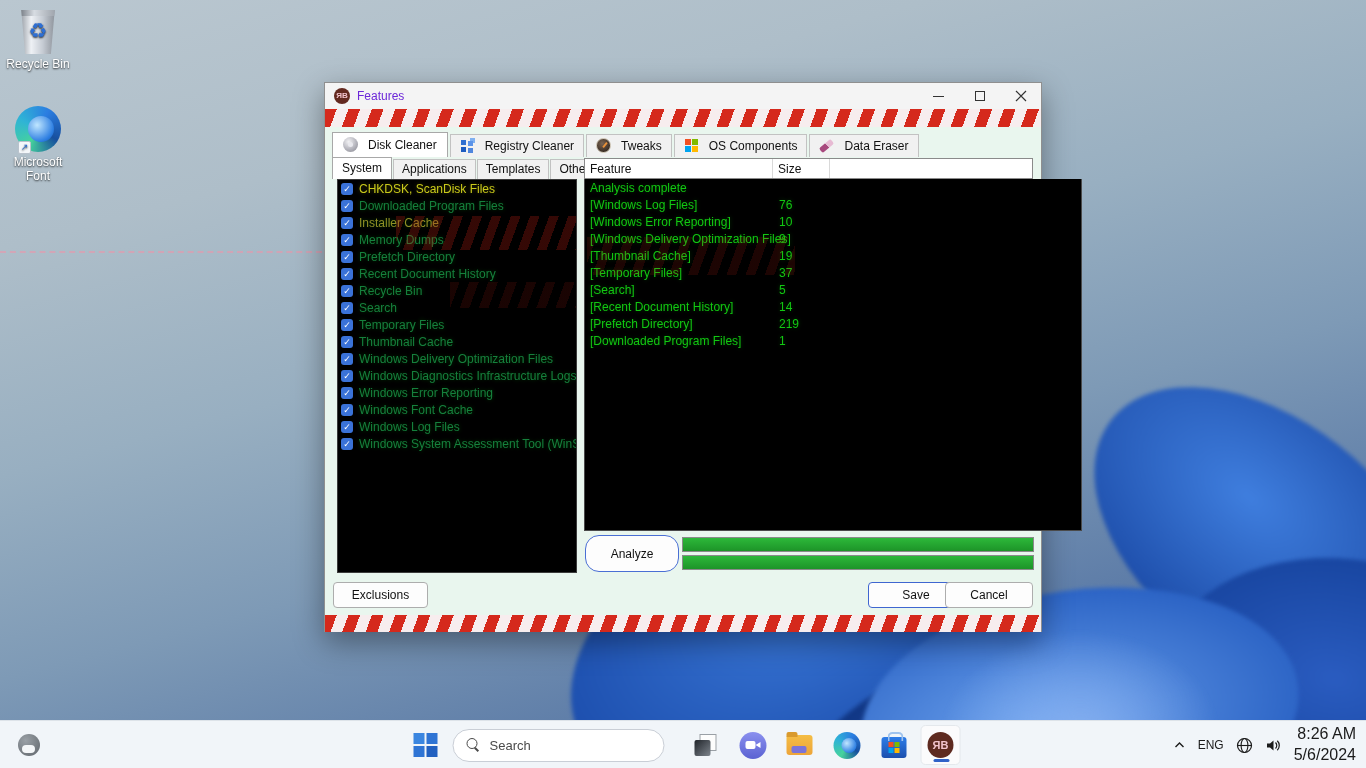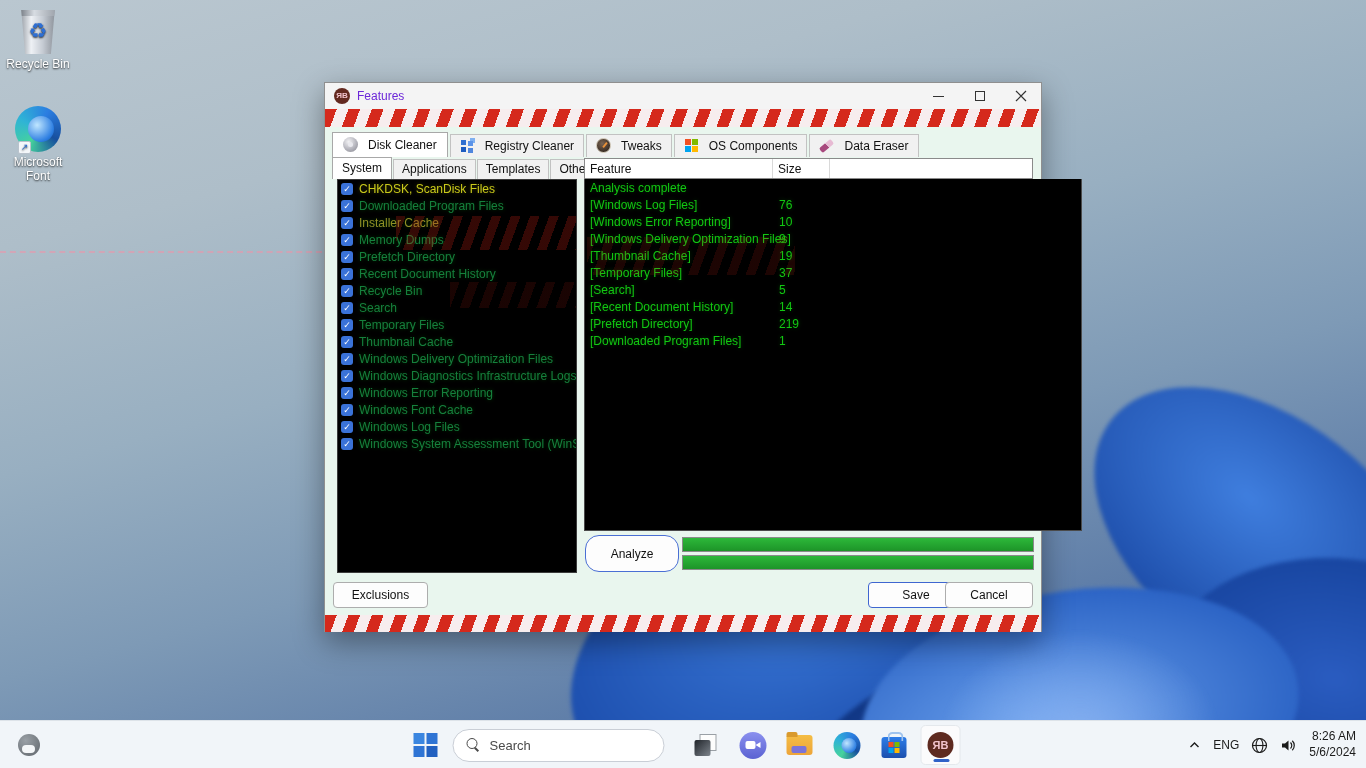--- a/index.html
+++ b/index.html
@@ -151,21 +151,21 @@
     background:radial-gradient(circle at 35% 35%, #bfe6ff, #2b7de1 72%); }
   .store-icon { width:25px; height:21px; margin-top:5px; border-radius:3px; background:linear-gradient(180deg,#2e7de8,#1b4fae); position:relative; }
   .store-icon::before { content:""; position:absolute; left:6px; top:-5px; width:12px; height:7px; border:2px solid #9fc3ee; border-bottom:none; border-radius:5px 5px 0 0; }
   .store-icon::after { content:""; position:absolute; left:7px; top:5px; width:5px; height:5px; background:#f25022;
     box-shadow:6px 0 0 #7fba00, 0 6px 0 #00a4ef, 6px 6px 0 #ffb900; }
   .tb-item.active-app { background:#fbfbfc; border:1px solid #e4e8ec; }
   .app-circle { width:26px; height:26px; border-radius:50%; background:#5e2a20; color:#f2c3cc;
     font-size:11px; font-weight:bold; display:flex; align-items:center; justify-content:center; }
   .app-underline { position:absolute; left:12px; bottom:2px; width:16px; height:3px; border-radius:2px; background:#2f62c8; }
   .tb-right { position:absolute; right:10px; top:0; height:48px; display:flex; align-items:center; gap:12px; color:#1b1b1b; }
-  .clock { text-align:right; line-height:1.3; font-size:12px; }
+  .clock { text-align:right; line-height:1.3; font-size:16px; }
   .mag { width:14px; height:14px; position:relative; }
   .mag::before { content:""; position:absolute; left:0; top:0; width:9px; height:9px; border:1.6px solid #4a4a4a; border-radius:50%; }
   .mag::after { content:""; position:absolute; left:9px; top:9px; width:5px; height:1.6px; background:#4a4a4a; transform:rotate(45deg); transform-origin:0 0; }
 </style>
 </head>
 <body>
 
 <div id="desktop">
   <div class="petal p1"></div>
   <div class="petal p3"></div>

